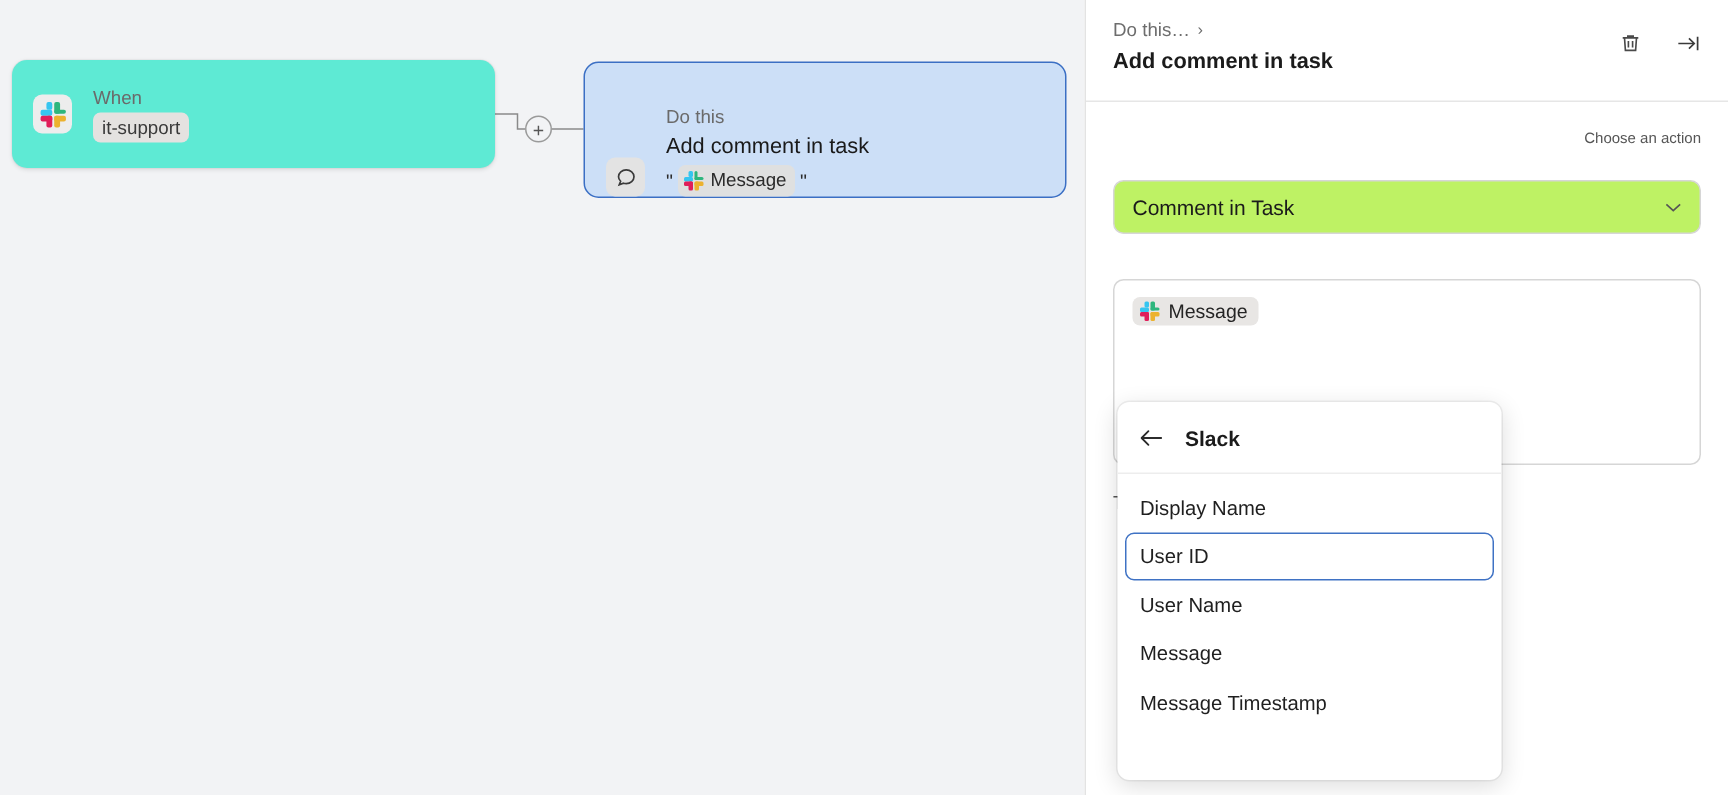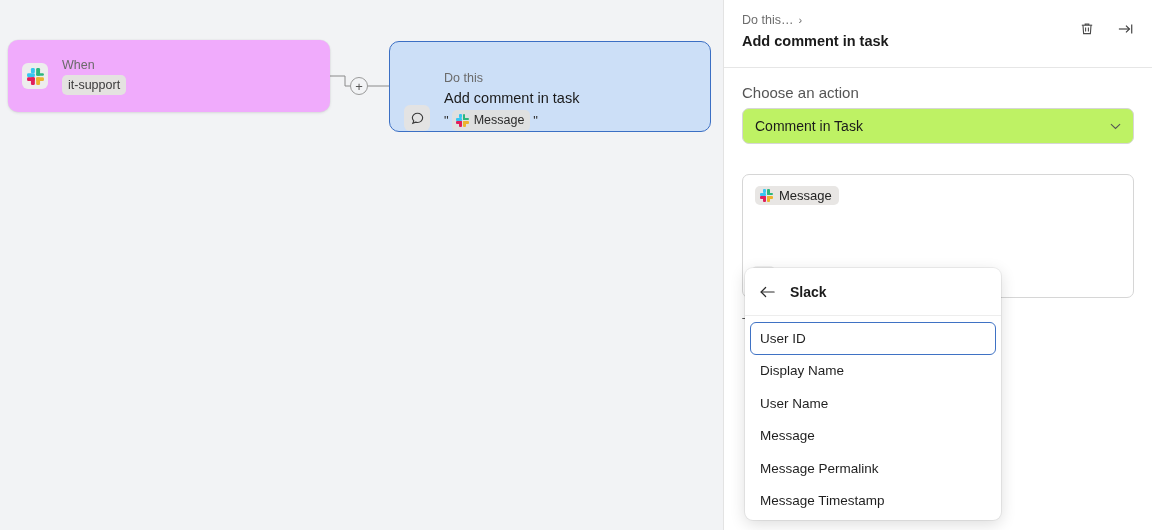--- a/index.html
+++ b/index.html
@@ -22,21 +22,21 @@
     height: 530px;
     background: #f2f3f5;
     overflow: hidden;
   }
 
   
   .trigger-card {
     position: absolute;
     left: 8px; top: 40px;
     width: 322px; height: 72px;
-    background: #f0abfc;
+    background: #5eead4;
     border-radius: 10px;
     box-shadow: 0 1px 3px rgba(0,0,0,0.10), 0 0 0 0.5px rgba(0,0,0,0.04);
     display: flex;
     align-items: center;
     padding: 0 14px;
   }
   .action-card {
     position: absolute;
     left: 389px; top: 41px;
     width: 322px; height: 91px;
@@ -182,24 +182,25 @@
   .icon-btn {
     width: 26px; height: 26px;
     display: flex; align-items: center; justify-content: center;
     border-radius: 5px;
     cursor: pointer;
     color: #4a4a4a;
   }
 
   .panel-body { padding: 16px 18px 0 18px; }
   .field-label {
-    font-size: 15px;
+    font-size: 10px;
     color: #555;
     line-height: 17px;
-    margin-bottom: 7px;
+    margin-bottom: 19px;
+    text-align: right;
   }
   .select-box {
     height: 36px;
     border: 1px solid #d6d6d6;
     border-radius: 7px;
     background: #bef264;
     display: flex;
     align-items: center;
     padding: 0 12px;
     font-size: 14px;
@@ -472,22 +473,21 @@
     <div class="dd-header">
       <span class="dd-back">
         <svg width="17" height="14" viewBox="0 0 18 14" fill="none" stroke="#2c2c2c" stroke-width="1.3" stroke-linecap="round" stroke-linejoin="round">
           <path d="M16 7H2.5"></path>
           <path d="M7 2.2L2.2 7l4.8 4.8"></path>
         </svg>
       </span>
       <span class="dd-title">Slack</span>
     </div>
     <div class="dd-list">
+      <div class="dd-item">Display Name</div>
       <div class="dd-item focused">User ID</div>
-      <div class="dd-item">Display Name</div>
       <div class="dd-item">User Name</div>
       <div class="dd-item">Message</div>
-      <div class="dd-item">Message Permalink</div>
       <div class="dd-item">Message Timestamp</div>
     </div>
   </div>
 
 </div>
 
 </body></html>

